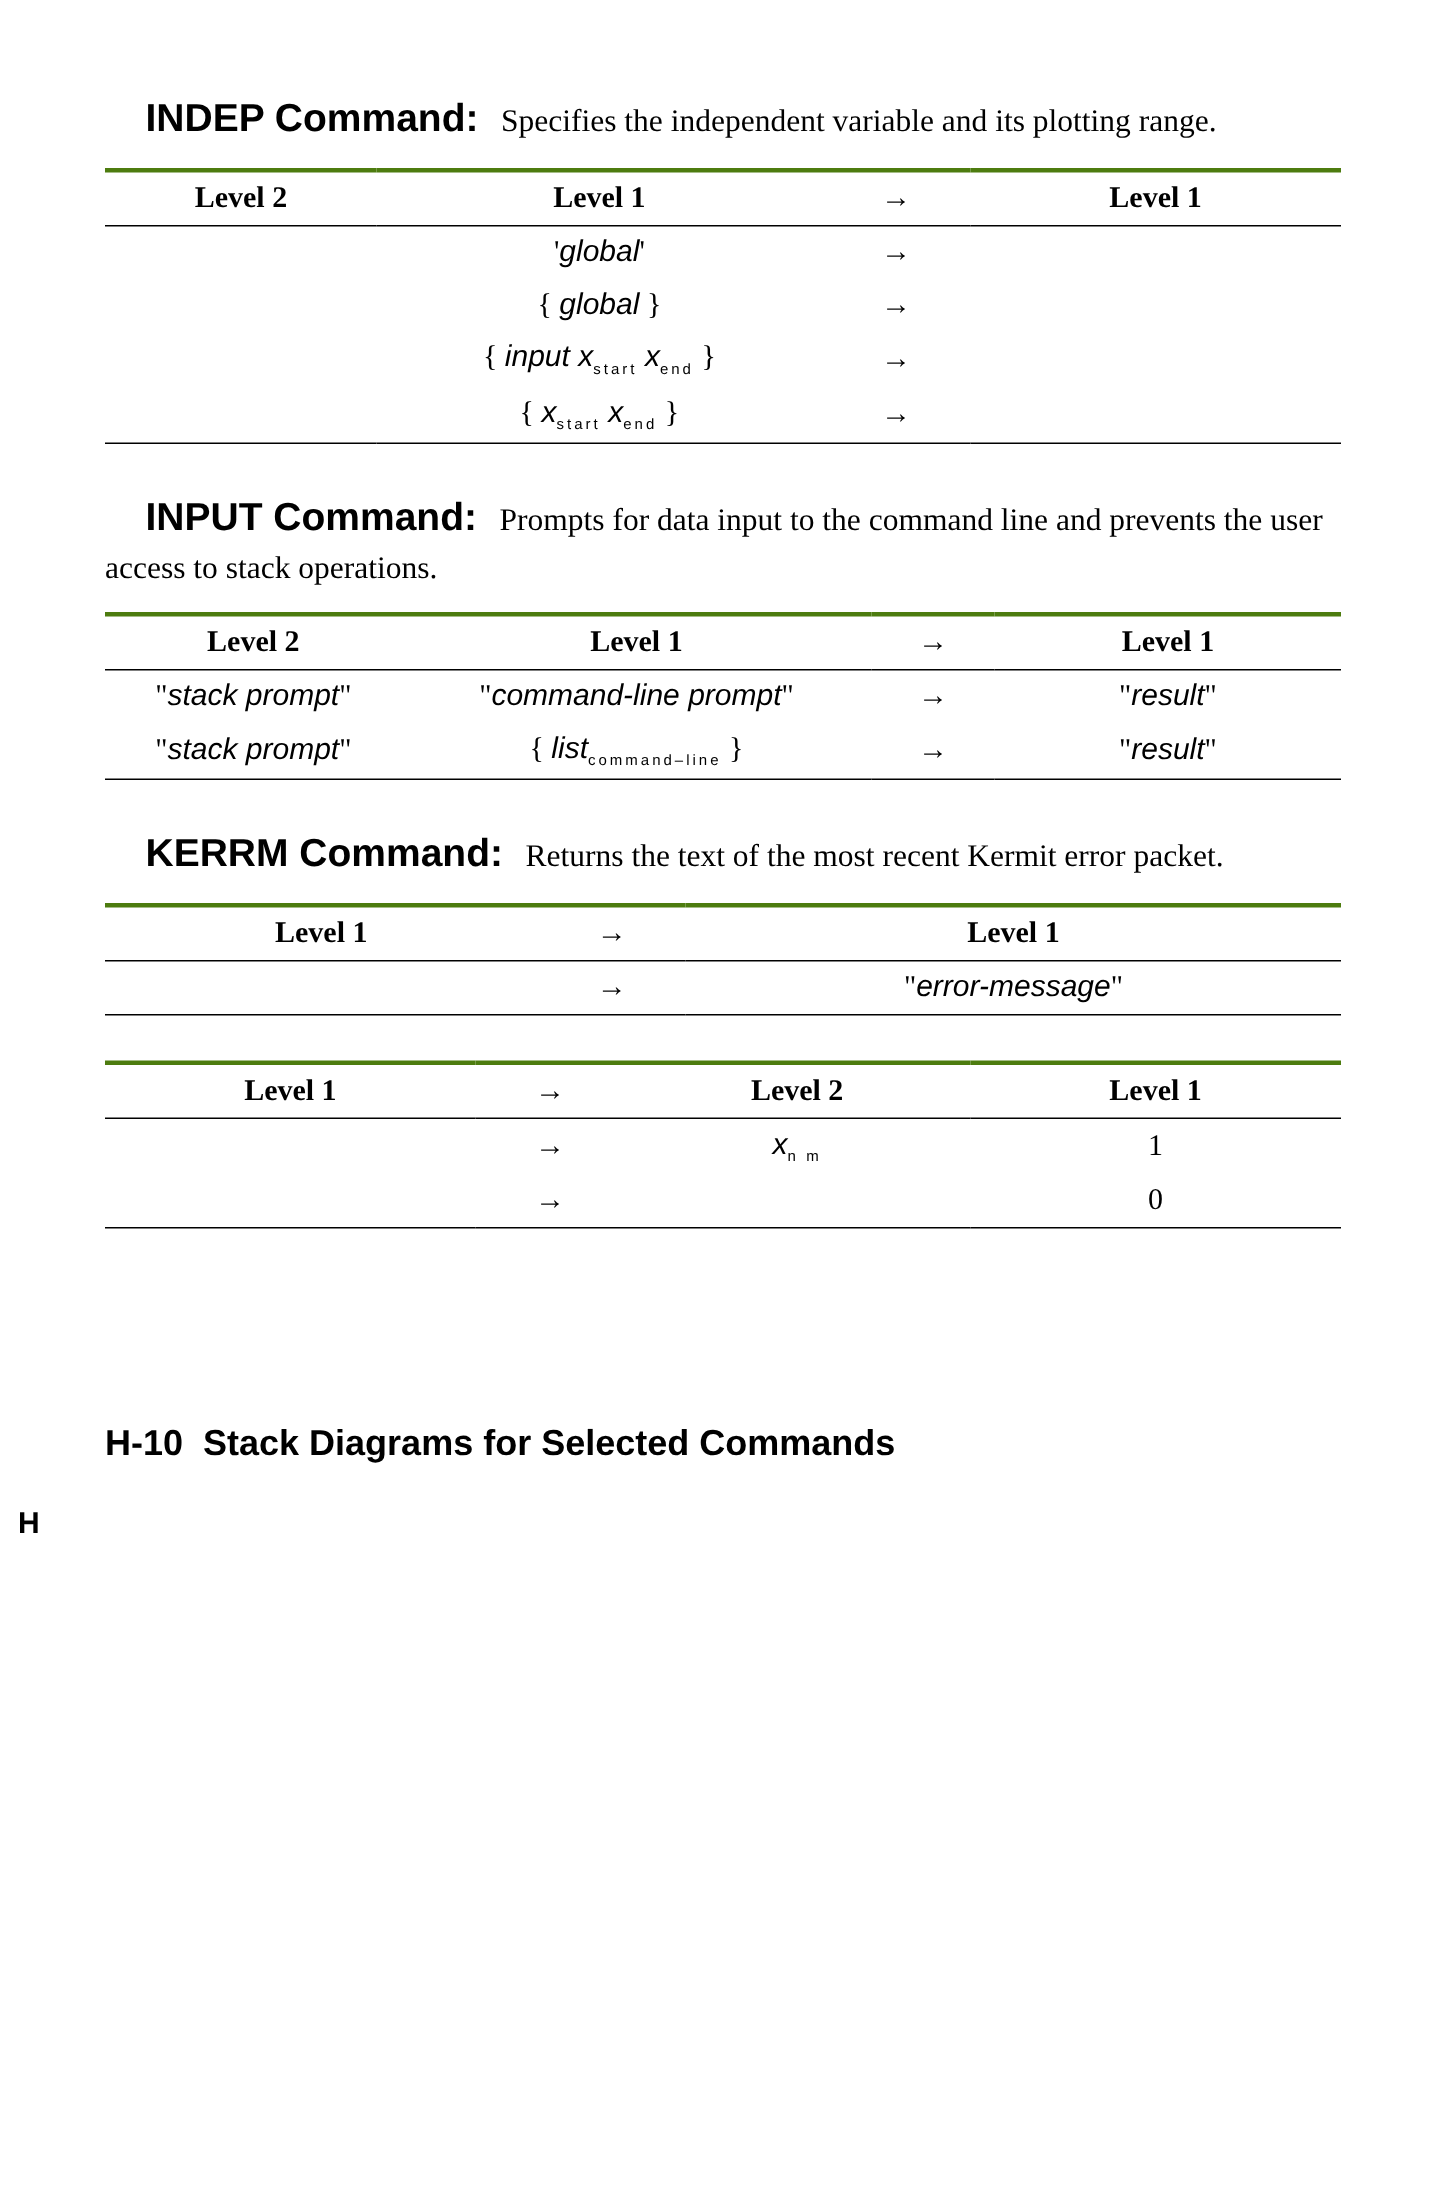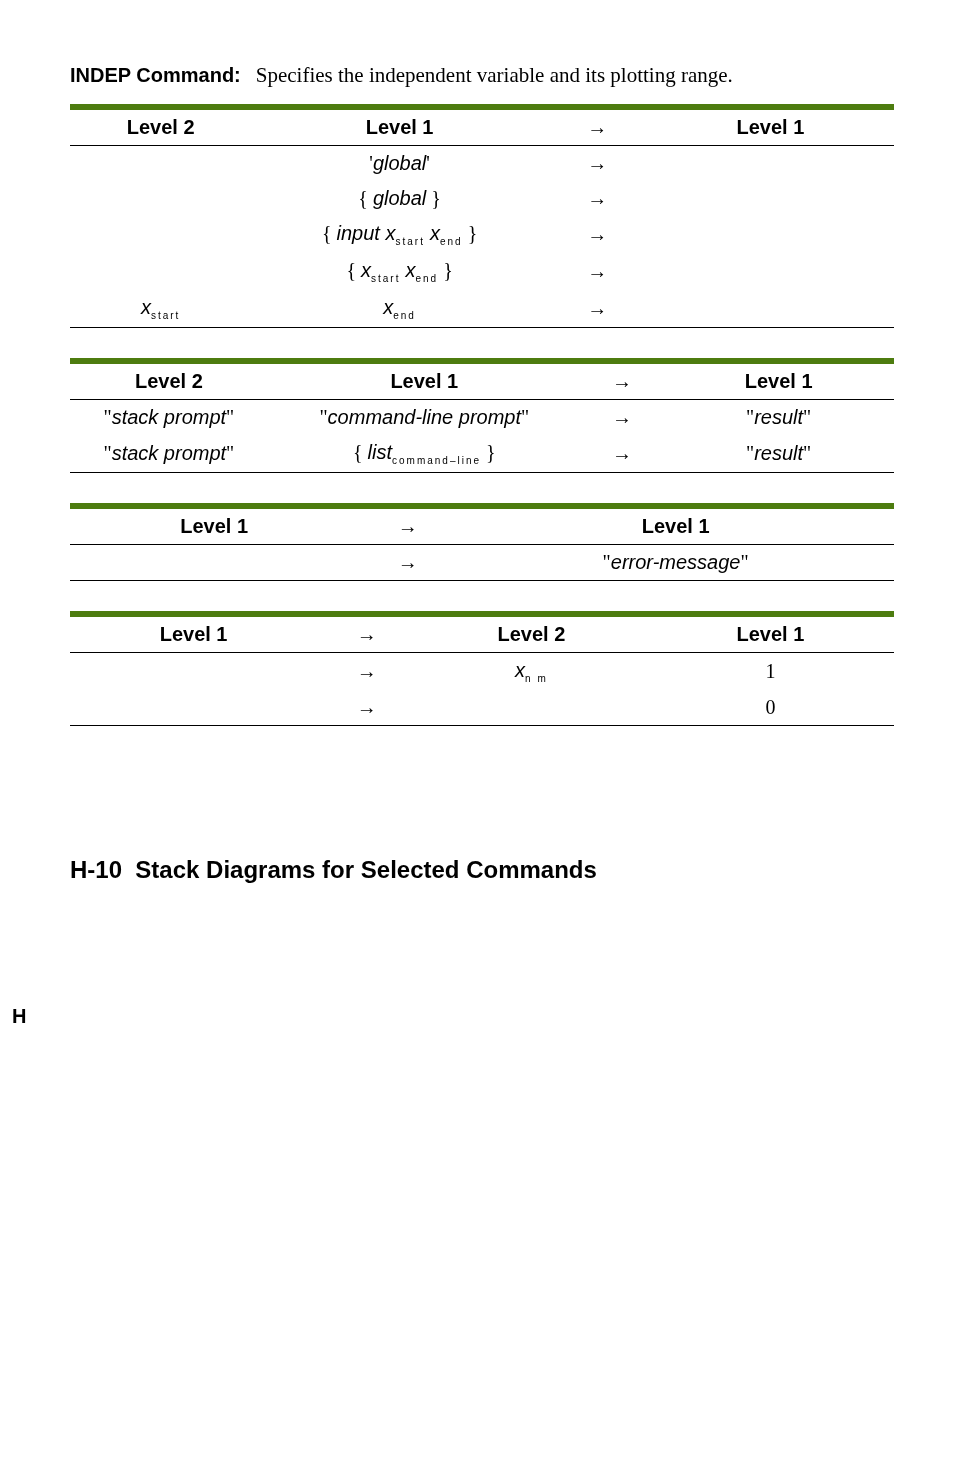--- a/index.html
+++ b/index.html
@@ -21,41 +21,42 @@
     top: 1005px;
   }
   .content {
     margin-left: 40px;
     margin-right: 10px;
   }
   .cmd-block { margin-bottom: 30px; }
   .cmd-title {
     font-family: Arial, Helvetica, sans-serif;
     font-weight: bold;
-    font-size: 20px;
+    font-size: 26px;
+    margin-left: 27px;
   }
   .cmd-desc {
     font-family: "Times New Roman", Times, serif;
     font-size: 21px;
   }
   p.lead { margin: 0 0 14px 0; line-height: 1.45; }
   table.stack {
     border-collapse: collapse;
     width: 100%;
     margin-bottom: 8px;
   }
   table.stack th, table.stack td {
     padding: 6px 10px;
     text-align: center;
     font-size: 20px;
   }
   table.stack thead th {
-    font-family: Liberation Sans, sans-serif;
-    font-weight: bold;
-    border-top: 6px solid #4d7c0f;
+    font-family: Liberation Serif, serif;
+    font-weight: bold;
+    border-top: 3px solid #4d7c0f;
     border-bottom: 1px solid #000;
   }
   table.stack tbody tr:last-child td { border-bottom: 1px solid #000; }
   .ital { font-style: italic; font-family: Arial, Helvetica, sans-serif; }
   .sub {
     font-size: 10px;
     vertical-align: sub;
     letter-spacing: 2px;
     font-style: normal;
     font-family: Arial, Helvetica, sans-serif;
@@ -120,31 +121,29 @@
             <td>{ <span class="ital">input x</span><span class="sub">start</span> <span class="ital">x</span><span class="sub">end</span> }</td>
             <td class="arrow">→</td>
             <td></td>
           </tr>
           <tr>
             <td></td>
             <td>{ <span class="ital">x</span><span class="sub">start</span> <span class="ital">x</span><span class="sub">end</span> }</td>
             <td class="arrow">→</td>
             <td></td>
           </tr>
-          <tr>
-            <td><span class="ital">x</span><span class="sub">start</span></td>
-            <td><span class="ital">x</span><span class="sub">end</span></td>
-            <td class="arrow">→</td>
-            <td></td>
-          </tr>
-        </tbody>
-    </table>
-  </div>
-
-  <div class="cmd-block">
+        </tbody>
+    </table>
+  </div>
+
+  <div class="cmd-block">
+    <p class="lead">
+      <span class="cmd-title">INPUT Command:</span>&nbsp;&nbsp;
+      <span class="cmd-desc">Prompts for data input to the command line and prevents the user access to stack operations.</span>
+    </p>
     <table class="stack">
       <colgroup>
           <col style="width:24%">
           <col style="width:38%">
           <col style="width:10%">
           <col style="width:28%">
         </colgroup>
       <thead>
           <tr>
         <th>Level 2</th>
@@ -164,20 +163,24 @@
             <td>"<span class="ital">stack prompt</span>"</td>
             <td>{ <span class="ital">list</span><span class="sub">command–line</span> }</td>
             <td class="arrow">→</td>
             <td>"<span class="ital">result</span>"</td>
           </tr>
         </tbody>
     </table>
   </div>
 
   <div class="cmd-block">
+    <p class="lead">
+      <span class="cmd-title">KERRM Command:</span>&nbsp;&nbsp;
+      <span class="cmd-desc">Returns the text of the most recent Kermit error packet.</span>
+    </p>
     <table class="stack">
       <colgroup>
           <col style="width:35%">
           <col style="width:12%">
           <col style="width:53%">
         </colgroup>
       <thead>
           <tr>
         <th>Level 1</th>
         <th class="arrow">→</th>

